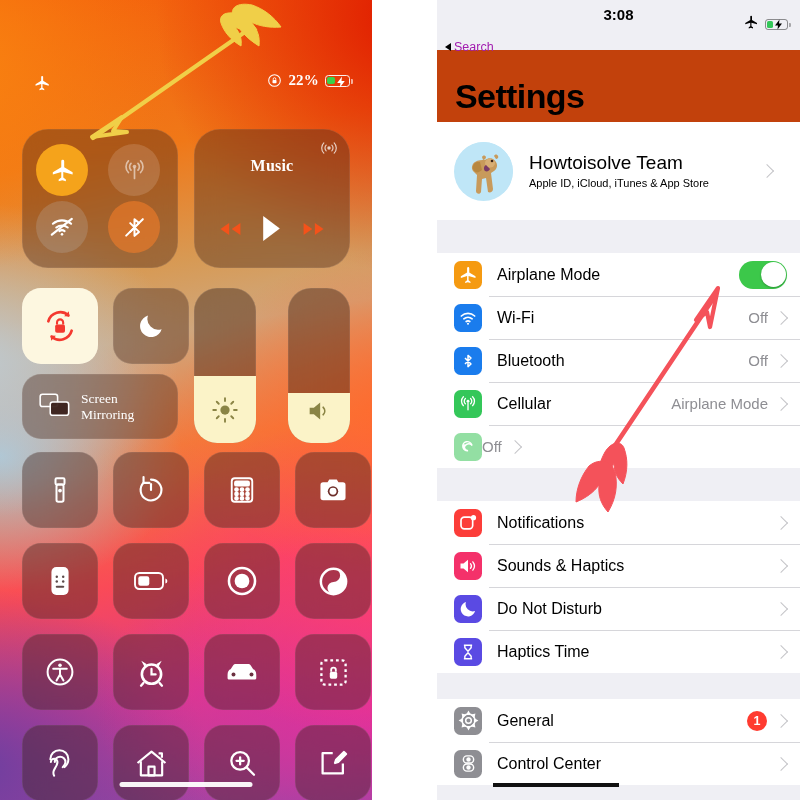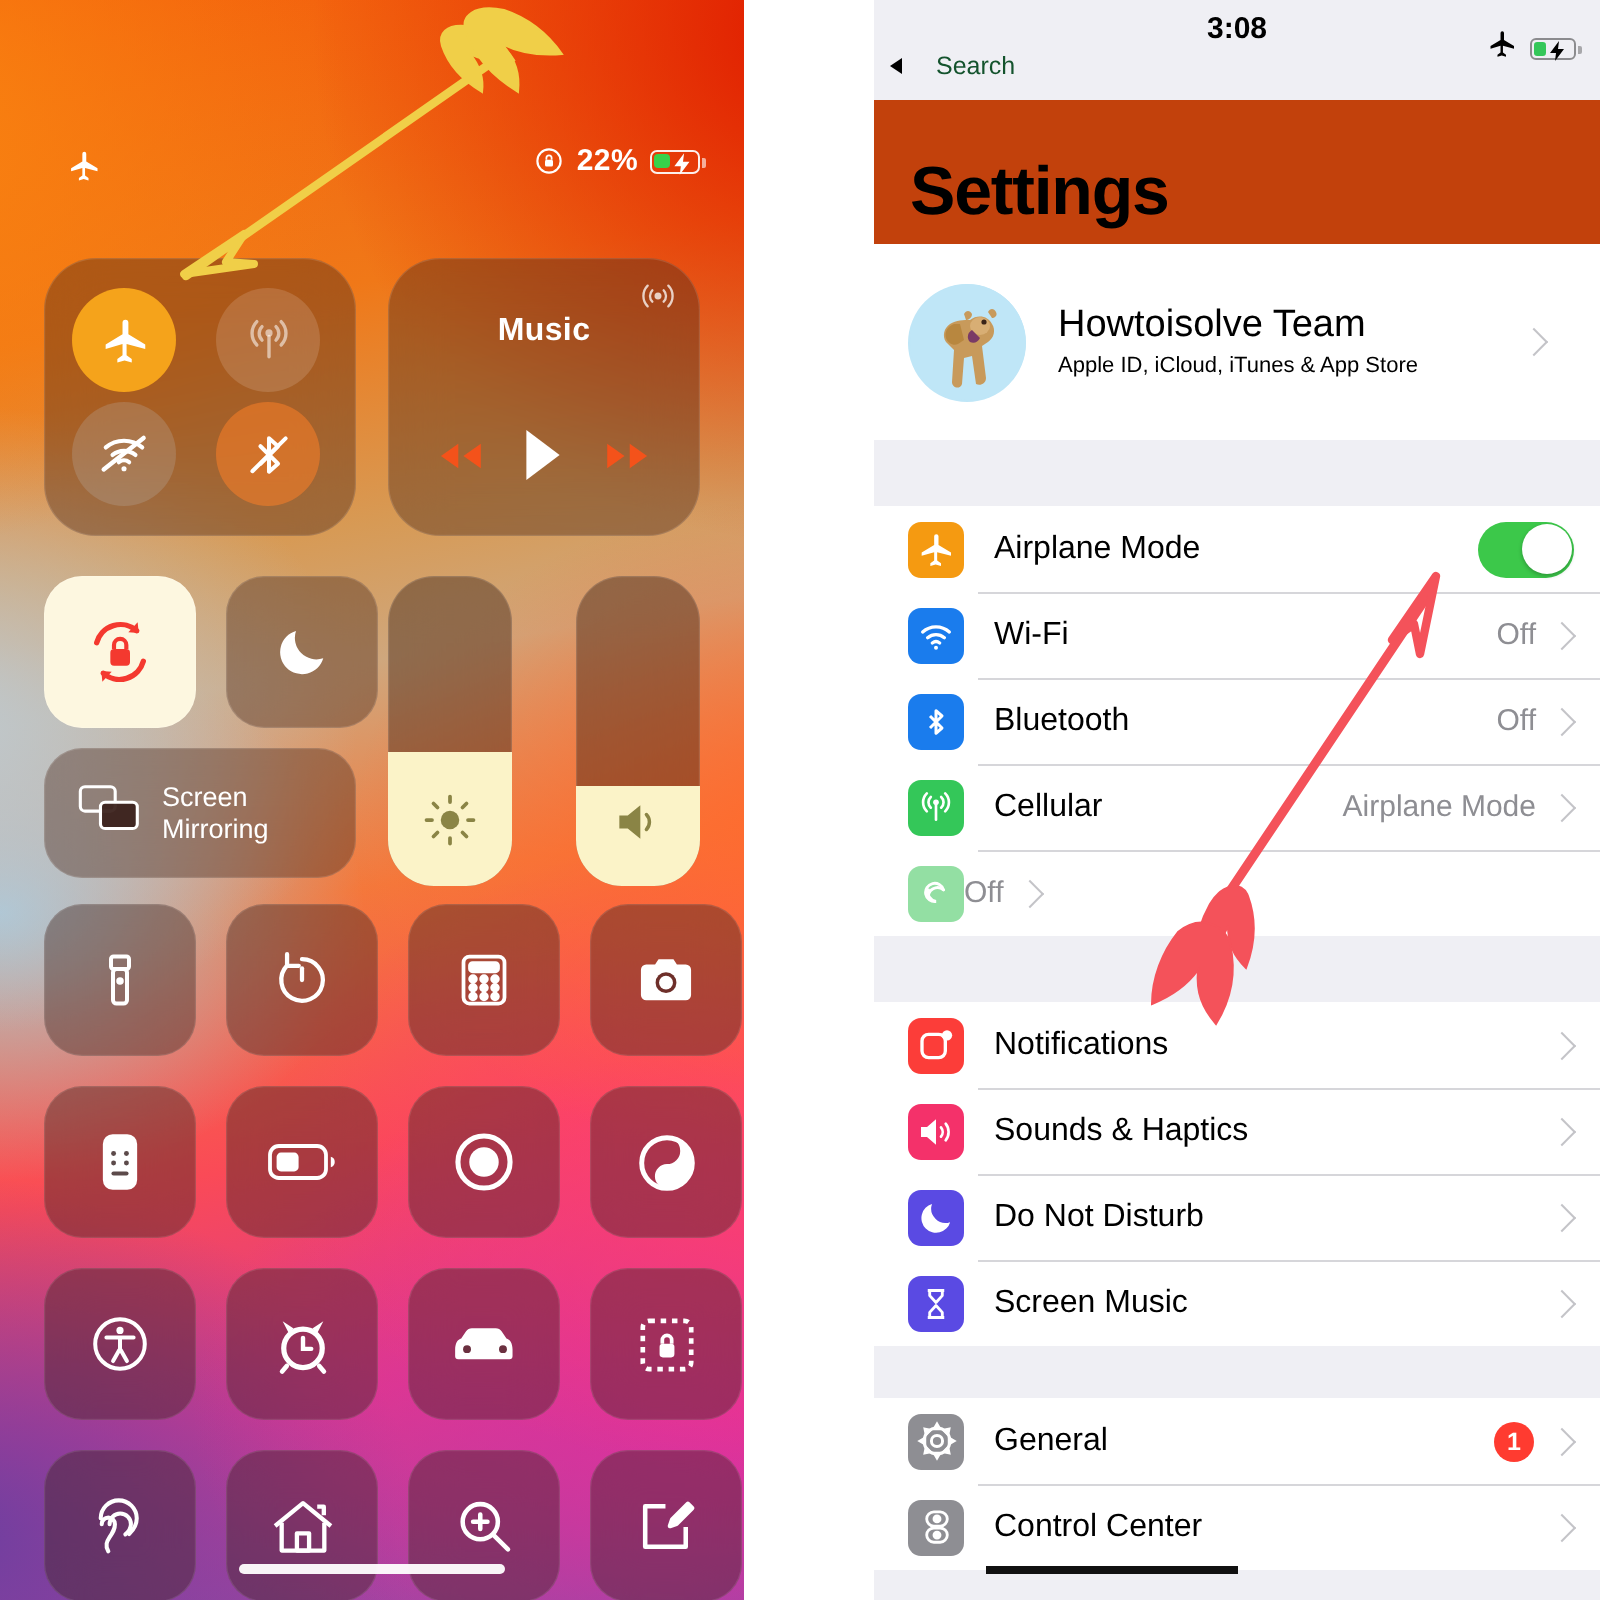--- a/index.html
+++ b/index.html
@@ -13,21 +13,21 @@
       radial-gradient(120% 58% at 108% 2%, #e01b00 0%, rgba(224,27,0,0) 55%),
       radial-gradient(95% 42% at -12% 8%, #f98310 0%, rgba(249,131,16,0) 62%),
       radial-gradient(85% 30% at -8% 45%, #bfc9cf 0%, rgba(191,201,207,0) 66%),
       radial-gradient(70% 24% at 0% 57%, #a8c6d8 0%, rgba(168,198,216,0) 70%),
       radial-gradient(105% 34% at 112% 52%, #ff6a2e 0%, rgba(255,106,46,0) 62%),
       radial-gradient(120% 34% at 108% 72%, #ff3f6d 0%, rgba(255,63,109,0) 60%),
       radial-gradient(120% 36% at 100% 88%, #e0309e 0%, rgba(224,48,158,0) 62%),
       radial-gradient(95% 34% at -6% 96%, #6d3fa0 0%, rgba(109,63,160,0) 66%),
       linear-gradient(170deg,#f4600c 0%,#f07818 20%,#d79a55 34%,#cfa77d 42%,#f4783b 55%,#fa4a57 70%,#d93a8e 84%,#8c4aa8 100%);
   }
-  #cc-inner{position:absolute;inset:0;}
+  #cc-inner{position:absolute;inset:0;font-family:Liberation Serif, serif;}
 
   .statusbar{position:absolute;left:0;top:72px;width:372px;height:28px;}
   .sb-left{position:absolute;left:33px;top:2px;color:#fff;}
   .sb-right{position:absolute;right:22px;top:0px;display:flex;align-items:center;gap:6px;color:#fff;}
   .sb-pct{font-size:15px;font-weight:700;letter-spacing:.2px;color:#fff;}
   .batt{position:relative;width:25px;height:12px;border:1.6px solid rgba(255,255,255,.92);border-radius:3.5px;box-sizing:border-box;}
   .batt:after{content:"";position:absolute;right:-4px;top:3px;width:2px;height:5px;background:rgba(255,255,255,.6);border-radius:0 1px 1px 0;}
   .batt-fill{position:absolute;left:1.2px;top:1.2px;bottom:1.2px;width:8px;background:#38d24a;border-radius:2px;}
 
   .tile{position:absolute;border-radius:19px;background:rgba(70,38,24,.40);
@@ -69,21 +69,21 @@
 
   
   .arrow-svg{position:absolute;left:0;top:0;pointer-events:none;}
 
   .homebar{position:absolute;left:50%;transform:translateX(-50%);bottom:13px;width:133px;height:5px;border-radius:3px;background:#fff;opacity:.95;}
 
   
   #st{position:absolute;left:437px;top:0;width:363px;height:800px;background:#efeff4;overflow:hidden;}
   #st-status{position:relative;height:50px;background:#efeff4;}
   .st-time{position:absolute;left:0;right:0;top:6px;text-align:center;font-size:15px;font-weight:700;color:#000;}
-  .st-back{position:absolute;left:8px;top:26px;font-size:12.5px;color:#14532d;display:flex;align-items:center;gap:17px;}
+  .st-back{position:absolute;left:8px;top:40px;font-size:12.5px;color:#a21caf;display:flex;align-items:center;gap:3px;}
   .st-tri{width:0;height:0;border-top:4.5px solid transparent;border-bottom:4.5px solid transparent;border-right:6px solid #000;}
   .st-right{position:absolute;right:12px;top:14px;display:flex;align-items:center;gap:6px;}
   .st-batt{position:relative;width:23px;height:11px;border:1.4px solid rgba(0,0,0,.42);border-radius:3px;box-sizing:border-box;}
   .st-batt:after{content:"";position:absolute;right:-3.5px;top:3px;width:2px;height:4px;background:rgba(0,0,0,.3);border-radius:0 1px 1px 0;}
   .st-batt-fill{position:absolute;left:1px;top:1px;bottom:1px;width:6px;background:#34c759;border-radius:1.6px;}
 
   #st-title{height:66px;background:#c2410c;display:flex;align-items:flex-end;padding:0 0 6px 18px;}
   #st-title span{font-size:34px;font-weight:700;color:#000;letter-spacing:-.6px;}
 
   .grp{background:#fff;}
@@ -533,21 +533,21 @@
           </div>
           <div class="rlabel">Do Not Disturb</div>
           <div class="chev"></div>
         </div>
         <div class="row">
           <div class="ic" style="background: rgb(90, 74, 227);">
             <svg width="18" height="18" viewBox="0 0 24 24" fill="none" stroke="#fff" stroke-width="1.9" stroke-linejoin="round">
               <path d="M6.5 3h11M6.5 21h11M7.8 3v3.4L12 11l4.2-4.6V3M7.8 21v-3.4L12 13l4.2 4.6V21"></path>
             </svg>
           </div>
-          <div class="rlabel">Screen Music</div>
+          <div class="rlabel">Haptics Time</div>
           <div class="chev"></div>
         </div>
       </div>
 
     <div class="gap sm"></div>
     <div class="grp" id="grp-gen">
         <div class="row">
           <div class="ic" style="background: rgb(142, 142, 147);">
             <svg width="21" height="21" viewBox="0 0 24 24" fill="none" stroke="#fff" stroke-width="1.7">
               <circle cx="12" cy="12" r="3.2"></circle>

